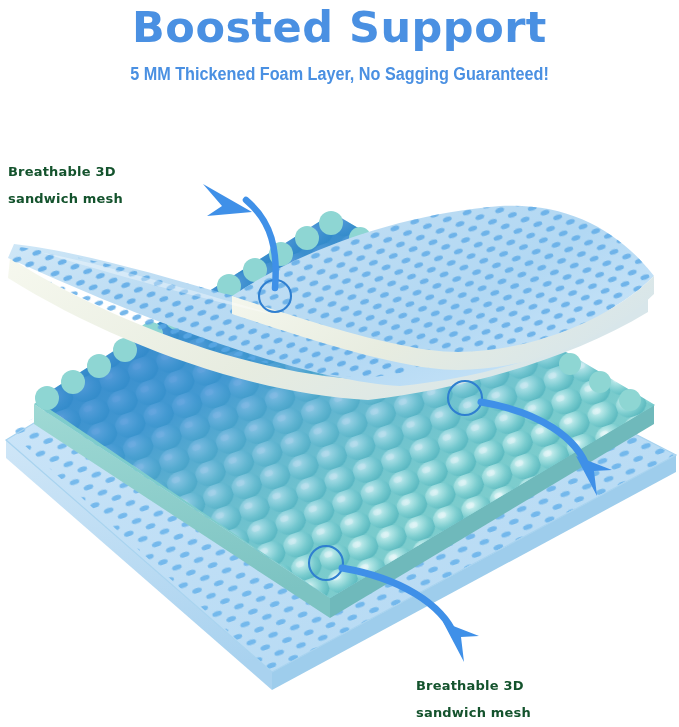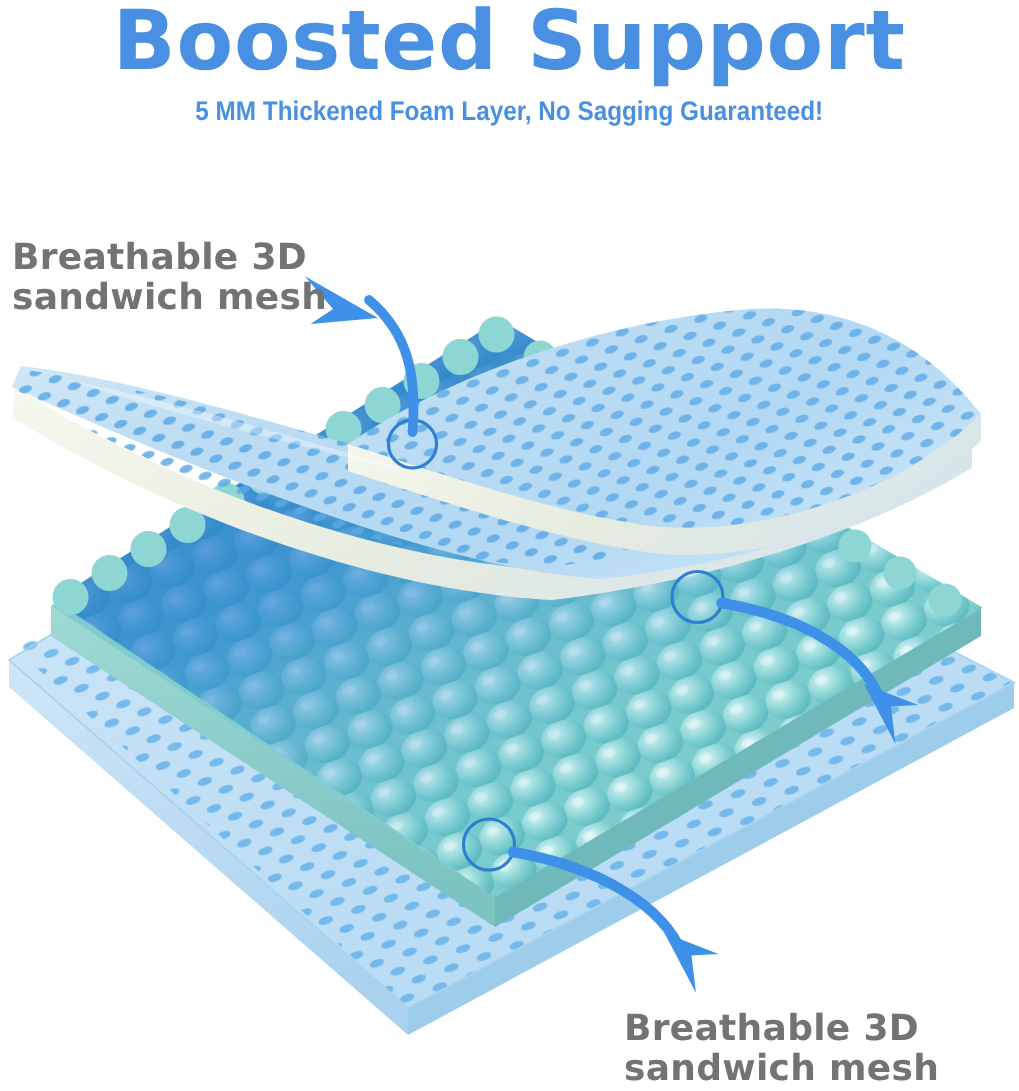--- a/index.html
+++ b/index.html
@@ -11,21 +11,21 @@
     position:relative;
   }
   #stage{position:absolute;inset:0;width:679px;height:727px;}
 
   
   .title{
     position:absolute;left:0;top:2px;width:679px;
     text-align:center;
     font-family:"DejaVu Sans","Liberation Sans",sans-serif;
     font-weight:bold;
-    font-size:55px;
+    font-size:43px;
     letter-spacing:0.5px;
     color:#4a90e2;
     line-height:50px;
     white-space:nowrap;
   }
   .subtitle{
     position:absolute;left:0;top:62px;width:679px;
     text-align:center;
     font-family:"Liberation Sans","DejaVu Sans",sans-serif;
     font-weight:bold;
@@ -34,23 +34,23 @@
     line-height:24px;
     transform:scaleX(0.90);
     white-space:nowrap;
   }
 
   
   .callout{
     position:absolute;
     font-family:"DejaVu Sans","Liberation Sans",sans-serif;
     font-weight:bold;
-    font-size:24px;
+    font-size:13px;
     line-height:27px;
-    color:#737373;
+    color:#14532d;
     white-space:pre-line;
     letter-spacing:0.2px;
   }
   #callout-top-mesh{left:8px;top:158px;}
   #callout-foam{left:551px;top:508px;}
   #callout-bottom-mesh{left:416px;top:672px;}
 
   
   svg#art{position:absolute;left:0;top:0;width:679px;height:727px;}
 </style>

